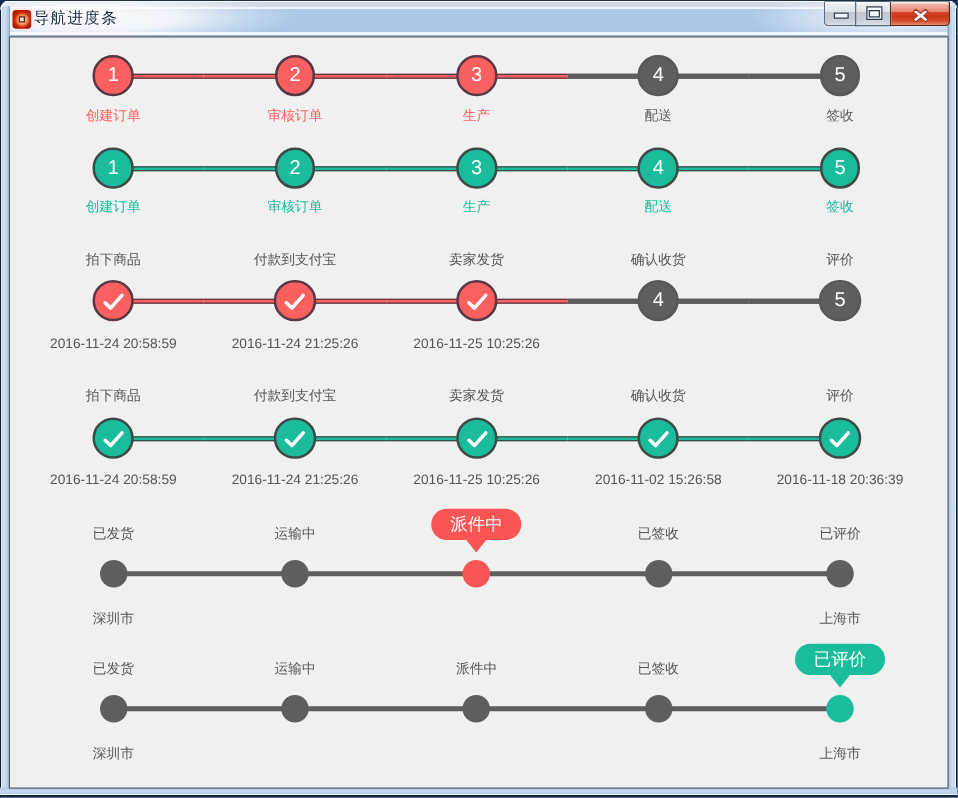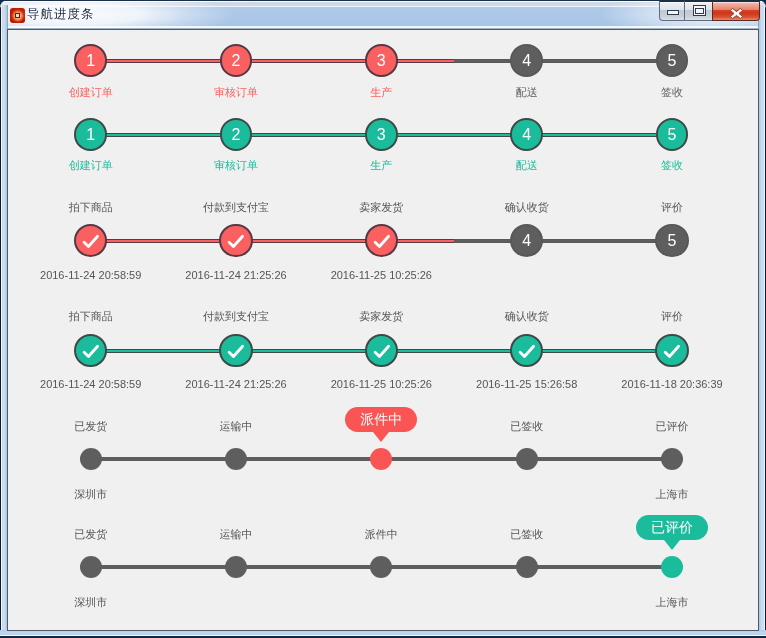--- a/index.html
+++ b/index.html
@@ -261,21 +261,21 @@
             </svg>
           </div>
           <div class="cap" style="left: 293.3px; margin-left: 0px; top: 279.3px; font-size: 11px; color: rgb(85, 85, 85);">卖家发货</div>
           <div class="cap" style="left: 293.3px; margin-left: 0px; top: 348.3px; font-size: 11px; color: rgb(85, 85, 85);">2016-11-25 10:25:26</div>
           <div class="node" style="left: 502.1px; top: 304px; width: 33.2px; height: 33.2px; background: rgb(26, 188, 156); border: 2px solid rgb(63, 74, 70);">
             <svg width="33" height="33" viewBox="0 0 33 33" style="margin-top:2.6px">
               <path d="M9.2 17.3 L14.1 22.1 L24.4 10.6" fill="none" stroke="#ffffff" stroke-width="3.2" stroke-linecap="round" stroke-linejoin="round"></path>
             </svg>
           </div>
           <div class="cap" style="left: 438.7px; margin-left: 0px; top: 279.3px; font-size: 11px; color: rgb(85, 85, 85);">确认收货</div>
-          <div class="cap" style="left: 438.7px; margin-left: 0px; top: 348.3px; font-size: 11px; color: rgb(85, 85, 85);">2016-11-25 15:26:58</div>
+          <div class="cap" style="left: 438.7px; margin-left: 0px; top: 348.3px; font-size: 11px; color: rgb(85, 85, 85);">2016-11-02 15:26:58</div>
           <div class="node" style="left: 647.4px; top: 304px; width: 33.2px; height: 33.2px; background: rgb(26, 188, 156); border: 2px solid rgb(63, 74, 70);">
             <svg width="33" height="33" viewBox="0 0 33 33" style="margin-top:2.6px">
               <path d="M9.2 17.3 L14.1 22.1 L24.4 10.6" fill="none" stroke="#ffffff" stroke-width="3.2" stroke-linecap="round" stroke-linejoin="round"></path>
             </svg>
           </div>
           <div class="cap" style="left: 584px; margin-left: 0px; top: 279.3px; font-size: 11px; color: rgb(85, 85, 85);">评价</div>
           <div class="cap" style="left: 584px; margin-left: 0px; top: 348.3px; font-size: 11px; color: rgb(85, 85, 85);">2016-11-18 20:36:39</div>
         </div>
         <div class="row" style="top: 0px; height: 0px;">
           <div class="line" style="left: 82.7px; width: 145.3px; top: 427.2px; height: 3.4px; background: rgb(94, 94, 94);"></div>

